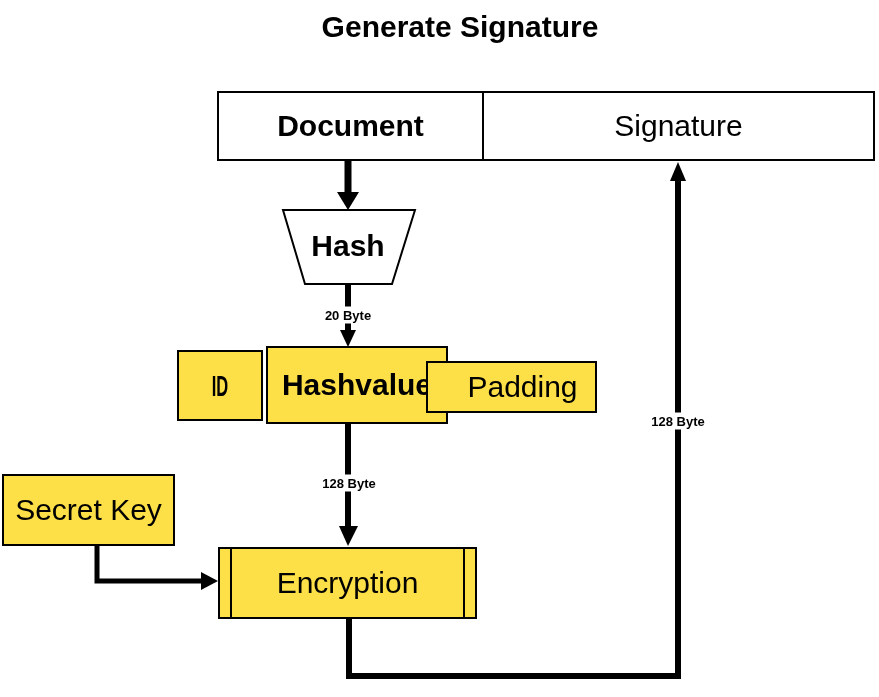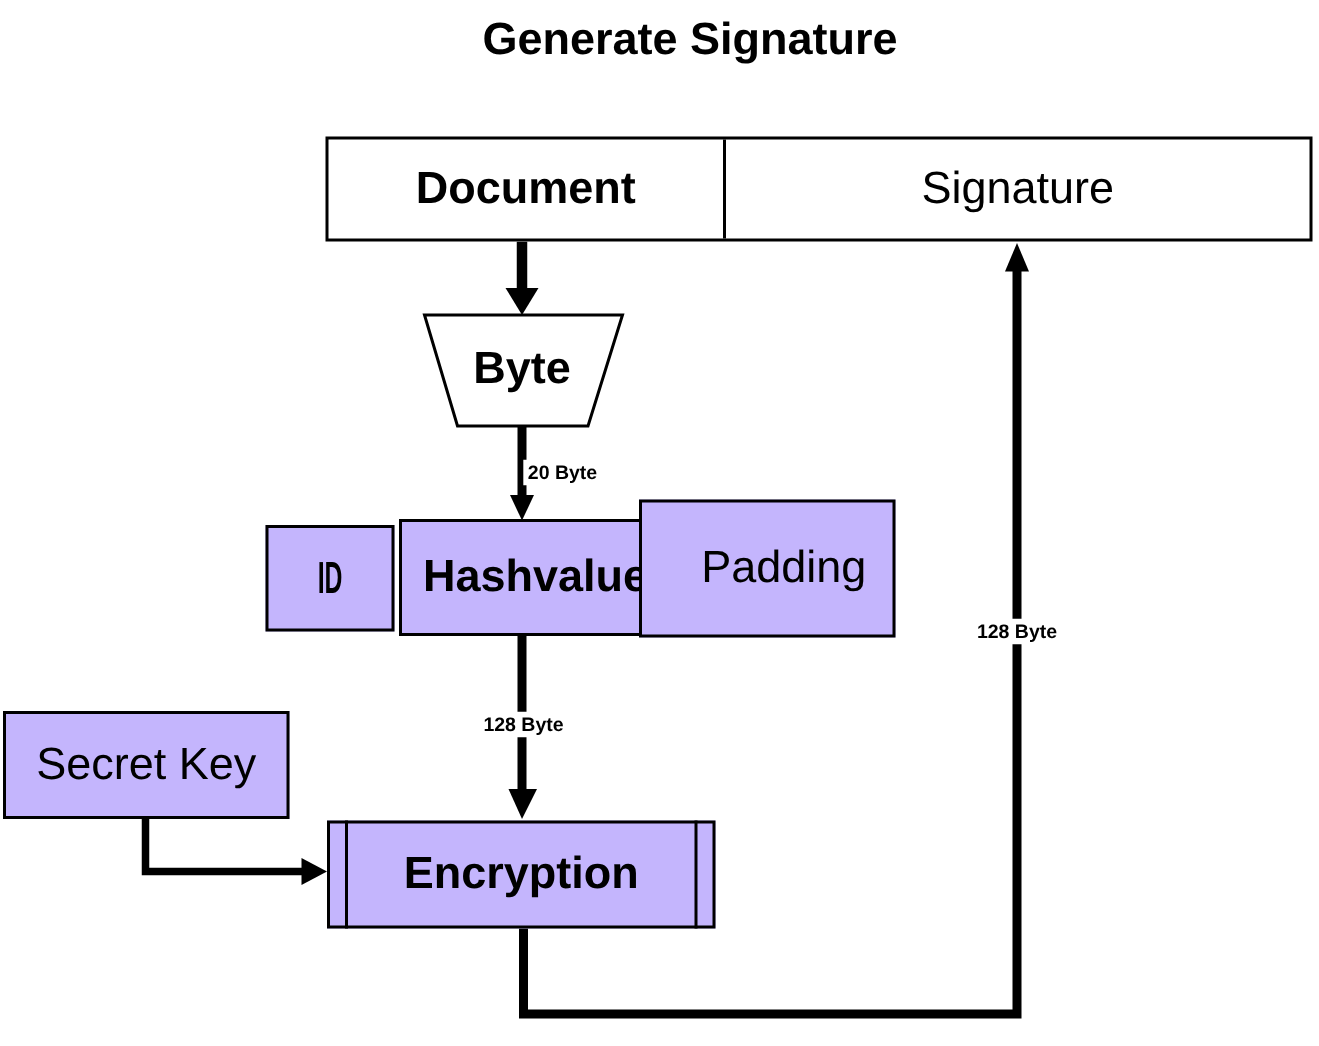--- a/index.html
+++ b/index.html
@@ -2,44 +2,44 @@
 <html><head>
 <meta charset="utf-8">
 <style>
   html,body{margin:0;padding:0;background:#ffffff;}
   .stage{
     position:relative;width:879px;height:697px;background:#ffffff;
     font-family:"Liberation Sans",sans-serif;color:#000;overflow:hidden;
   }
   .abs{position:absolute;box-sizing:border-box;}
   .node{
-    border:2px solid #000;background:#c4b5fd;
+    border:2px solid #000;background:#fde047;
     display:flex;align-items:center;justify-content:center;
     font-size:30px;line-height:1;z-index:2;
   }
   .title{
     top:6px;left:260px;width:400px;height:42px;
     display:flex;align-items:center;justify-content:center;
     font-size:30px;font-weight:bold;z-index:2;
   }
   
   .topbox{left:217px;top:91px;width:658px;height:70px;border:2px solid #000;display:flex;z-index:2;background:#fff;}
   .topbox .cell{display:flex;align-items:center;justify-content:center;font-size:30px;}
   .topbox .cell.left{width:263px;border-right:2px solid #000;font-weight:bold;}
   .topbox .cell.right{flex:1;}
   
   .hashlabel{left:288px;top:213px;width:120px;height:66px;display:flex;align-items:center;justify-content:center;font-size:30px;font-weight:bold;z-index:2;}
   
   .idbox{left:177px;top:350px;width:86px;height:71px;}
   .idbox .condensed{display:inline-block;transform:scaleX(0.55);font-weight:bold;}
   .hashvaluebox{left:266px;top:346px;width:182px;height:78px;font-weight:bold;}
-  .paddingbox{left:426px;top:333px;width:171px;height:92px;padding-left:22px;}
+  .paddingbox{left:426px;top:361px;width:171px;height:52px;padding-left:22px;}
   
-  .secretkeybox{left:2px;top:474px;width:191px;height:72px;}
-  .encryptionbox{left:218px;top:547px;width:259px;height:72px;font-weight:bold;}
+  .secretkeybox{left:2px;top:474px;width:173px;height:72px;}
+  .encryptionbox{left:218px;top:547px;width:259px;height:72px;font-weight:normal;}
   .encryptionbox .innerline{position:absolute;top:-2px;bottom:-2px;width:2px;background:#000;}
   .encryptionbox .innerline.l{left:10px;}
   .encryptionbox .innerline.r{right:10px;}
   
   .bytelabel{
     transform:translate(-50%,-50%);
     background:#fff;padding:1px 3px;font-size:13px;font-weight:bold;
     white-space:nowrap;z-index:3;
   }
   svg.wires{position:absolute;left:0;top:0;z-index:1;}
@@ -69,23 +69,23 @@
     <polygon points="670,181 686,181 678,162" fill="#000"></polygon>
   </svg>
 
   <div class="abs topbox">
     <div class="cell left">Document</div>
     <div class="cell right">Signature</div>
   </div>
 
   <div class="abs title">Generate Signature</div>
 
-  <div class="abs hashlabel">Byte</div>
+  <div class="abs hashlabel">Hash</div>
 
-  <div class="abs bytelabel" style="left:348px;top:315px;margin-left:27px;">20 Byte</div>
+  <div class="abs bytelabel" style="left:348px;top:315px;">20 Byte</div>
 
   <div class="abs node idbox">
     <span class="condensed">ID</span>
   </div>
   <div class="abs node hashvaluebox">Hashvalue</div>
   <div class="abs node paddingbox">Padding</div>
 
   <div class="abs bytelabel" style="left:349px;top:483px;">128 Byte</div>
 
   <div class="abs node secretkeybox">Secret Key</div>

